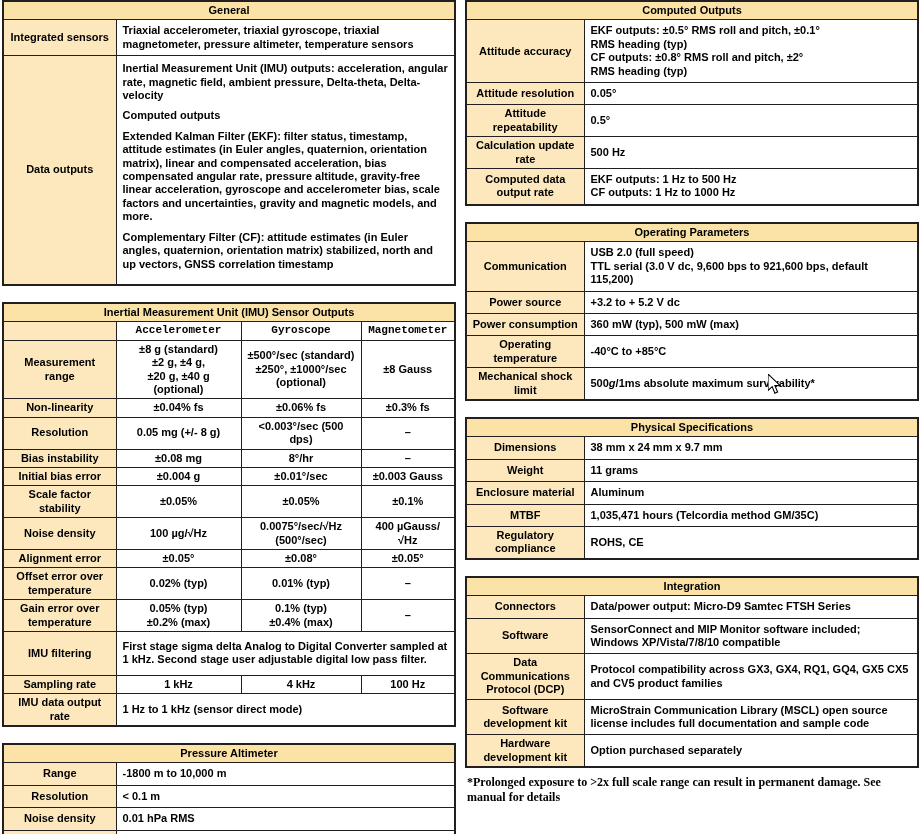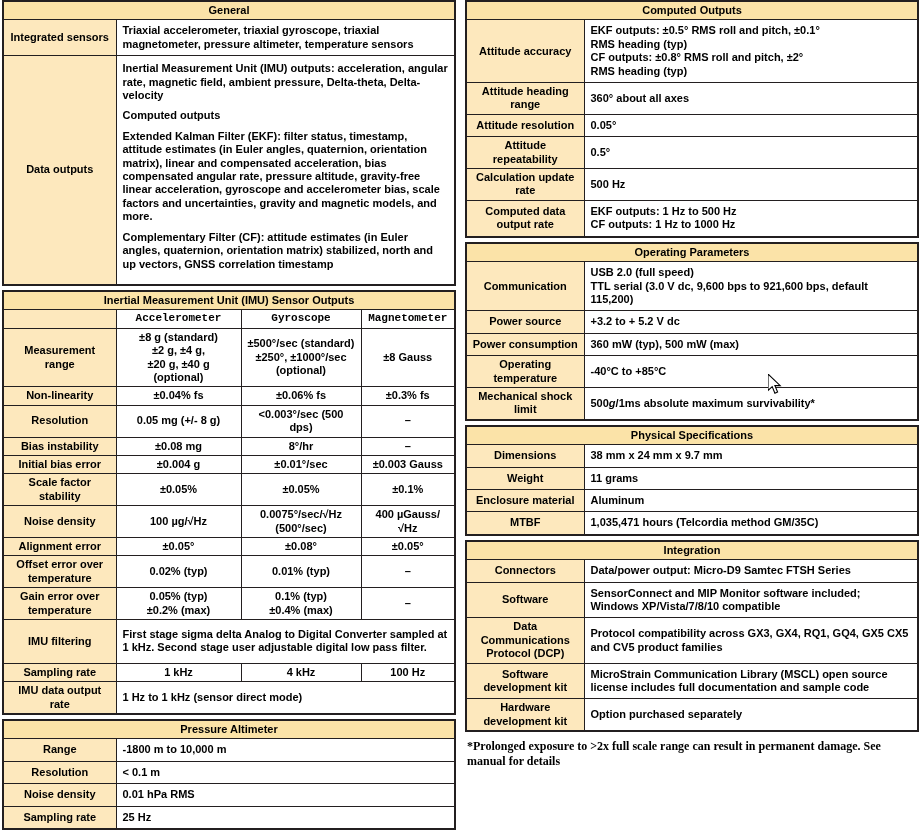--- a/index.html
+++ b/index.html
@@ -34,21 +34,21 @@
   .col-left  { margin-left: 2px; }
   .col-right { margin-left: 1px; }
 
   table.spec {
     border-collapse: collapse;
     width: 454px;
     table-layout: fixed;
     border: 2px solid #231f20;
     background: #84cc16;
   }
-  table.spec + table.spec { margin-top: 4px; }
+  table.spec + table.spec { margin-top: 16px; }
 
   table.spec td, table.spec th {
     border: 1px solid #231f20;
     padding: 2px 5px;
     vertical-align: middle;
     font-size: 11px;
     line-height: 1.22;
     font-weight: bold;
     color: #000;
     box-sizing: border-box;
@@ -287,24 +287,20 @@
         <tr class="banner">
           <td colspan="2">Computed Outputs</td>
         </tr>
         </tbody>
         <tbody id="co-rows">
           <tr>
             <td class="lbl">Attitude accuracy</td>
             <td class="val" style="padding:4px 6px">EKF outputs: ±0.5° RMS roll and pitch, ±0.1°<br>RMS heading (typ)<br>CF outputs: ±0.8° RMS roll and pitch, ±2°<br>RMS heading (typ)</td>
           </tr>
           <tr>
-            <td class="lbl">Attitude heading range</td>
-            <td class="val" style="padding:4px 6px">360° about all axes</td>
-          </tr>
-          <tr>
             <td class="lbl">Attitude resolution</td>
             <td class="val" style="padding:4px 6px">0.05°</td>
           </tr>
           <tr>
             <td class="lbl">Attitude repeatability</td>
             <td class="val" style="padding:4px 6px">0.5°</td>
           </tr>
           <tr>
             <td class="lbl">Calculation update rate</td>
             <td class="val" style="padding:4px 6px">500 Hz</td>
@@ -371,20 +367,24 @@
             <td class="lbl">Weight</td>
             <td class="val" style="padding:4px 6px">11 grams</td>
           </tr>
           <tr>
             <td class="lbl">Enclosure material</td>
             <td class="val" style="padding:4px 6px">Aluminum</td>
           </tr>
           <tr>
             <td class="lbl">MTBF</td>
             <td class="val" style="padding:4px 6px">1,035,471 hours (Telcordia method GM/35C)</td>
+          </tr>
+          <tr>
+            <td class="lbl">Regulatory compliance</td>
+            <td class="val" style="padding:4px 6px">ROHS, CE</td>
           </tr>
         </tbody>
 
     </table>
 
     <table class="spec">
       <colgroup>
           <col style="width:118px">
           <col>
         </colgroup>

